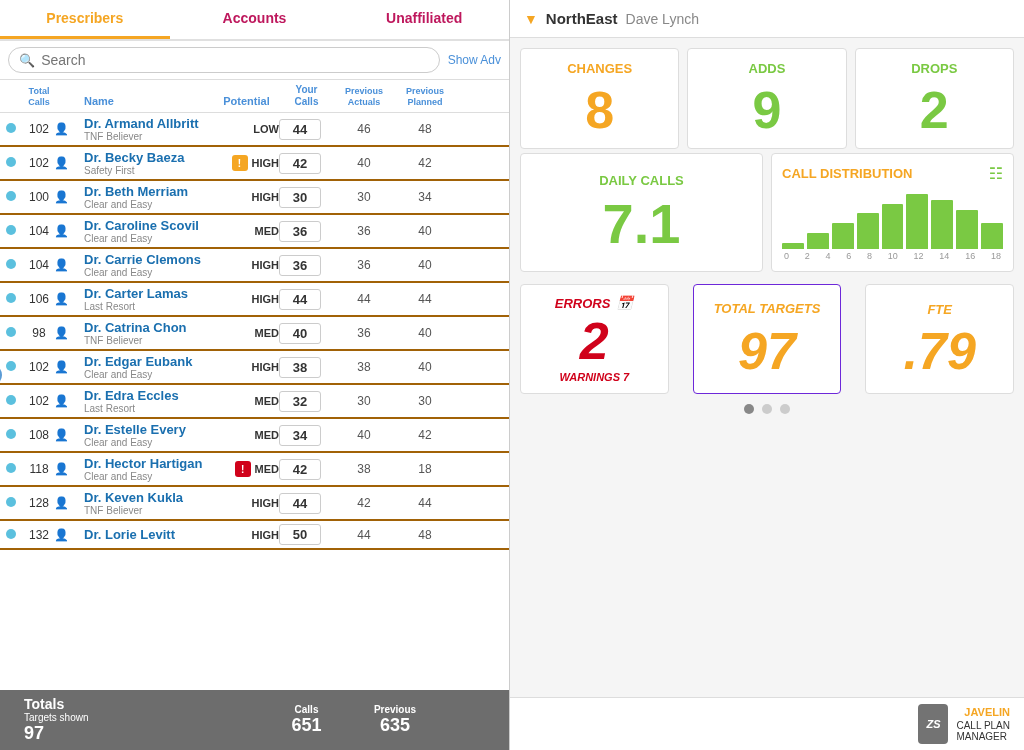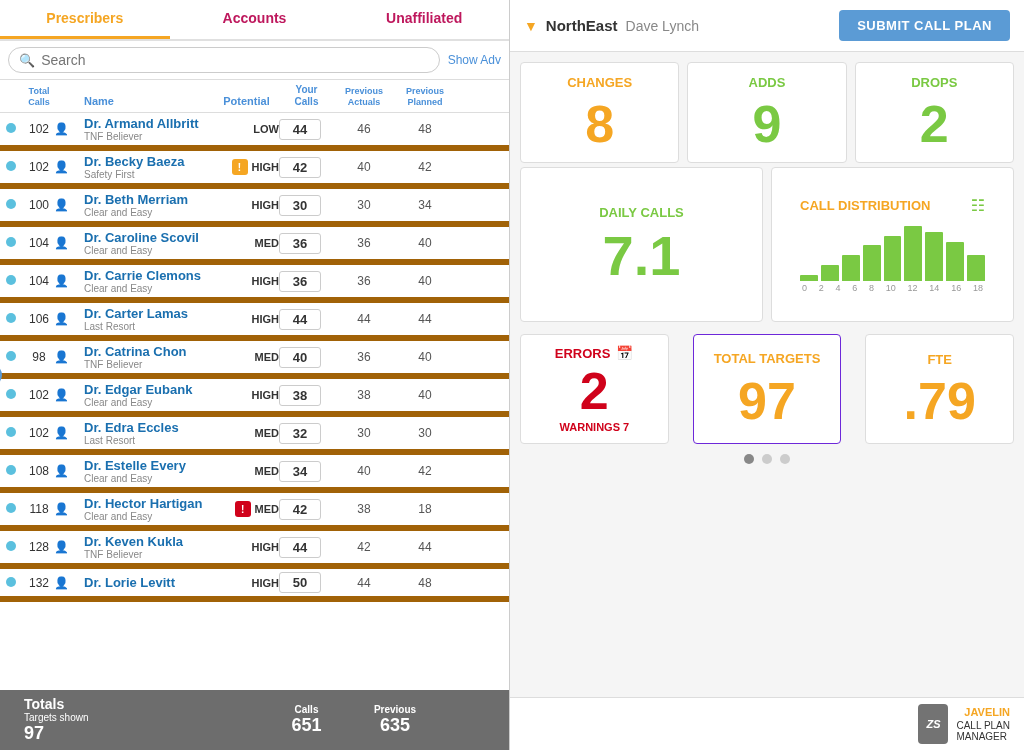--- a/index.html
+++ b/index.html
@@ -89,21 +89,21 @@
 
     
     .table-body {
       overflow-y: auto;
       flex: 1;
     }
     .table-row {
       display: grid;
       grid-template-columns: 18px 30px 30px 130px 65px 55px 60px 62px;
       padding: 3px 6px;
-      border-bottom: 6px solid #a16207;
+      border-bottom: 2px solid #a16207;
       align-items: center;
       font-size: 12px;
     }
     .dot {
       width: 10px; height: 10px;
       border-radius: 50%;
       background: #5bc0de;
       display: inline-block;
     }
     .calls-num { font-size: 12px; color: #333; text-align: center; }
@@ -236,21 +236,21 @@
       justify-content: center;
       padding: 10px 10px;
       min-height: 90px;
     }
 
     
     .dist-card {
       background: #fff;
       border: 1px solid #ddd;
       border-radius: 4px;
-      padding: 28px;
+      padding: 10px;
       display: flex;
       flex-direction: column;
     }
     .dist-header {
       display: flex;
       justify-content: space-between;
       align-items: center;
       margin-bottom: 6px;
     }
     .dist-label {
@@ -279,20 +279,21 @@
       margin-top: 2px;
       padding: 0 2px;
     }
 
     
     .bottom-row {
       display: grid;
       grid-template-columns: 1fr 1fr 1fr;
       gap: 24px;
       padding: 8px 10px 4px 10px;
+      font-style: italic;
     }
     .error-card {
       background: #fff;
       border: 1px solid #ddd;
       border-radius: 4px;
       padding: 10px;
       display: flex;
       flex-direction: column;
       align-items: center;
     }
@@ -693,21 +694,20 @@
 </div>
 
 <div class="right-panel">
 
   <div class="right-header">
     <div class="region-info">
       <span class="region-arrow">▼</span>
       <span class="region-name">NorthEast</span>
       <span class="rep-name">Dave Lynch</span>
     </div>
-    <button class="submit-btn">SUBMIT CALL PLAN</button>
   </div>
 
   <div class="stats-grid">
     <div class="stat-card">
       <div class="stat-label orange">CHANGES</div>
       <div class="stat-value orange">8</div>
     </div>
     <div class="stat-card">
       <div class="stat-label green">ADDS</div>
       <div class="stat-value green">9</div>

